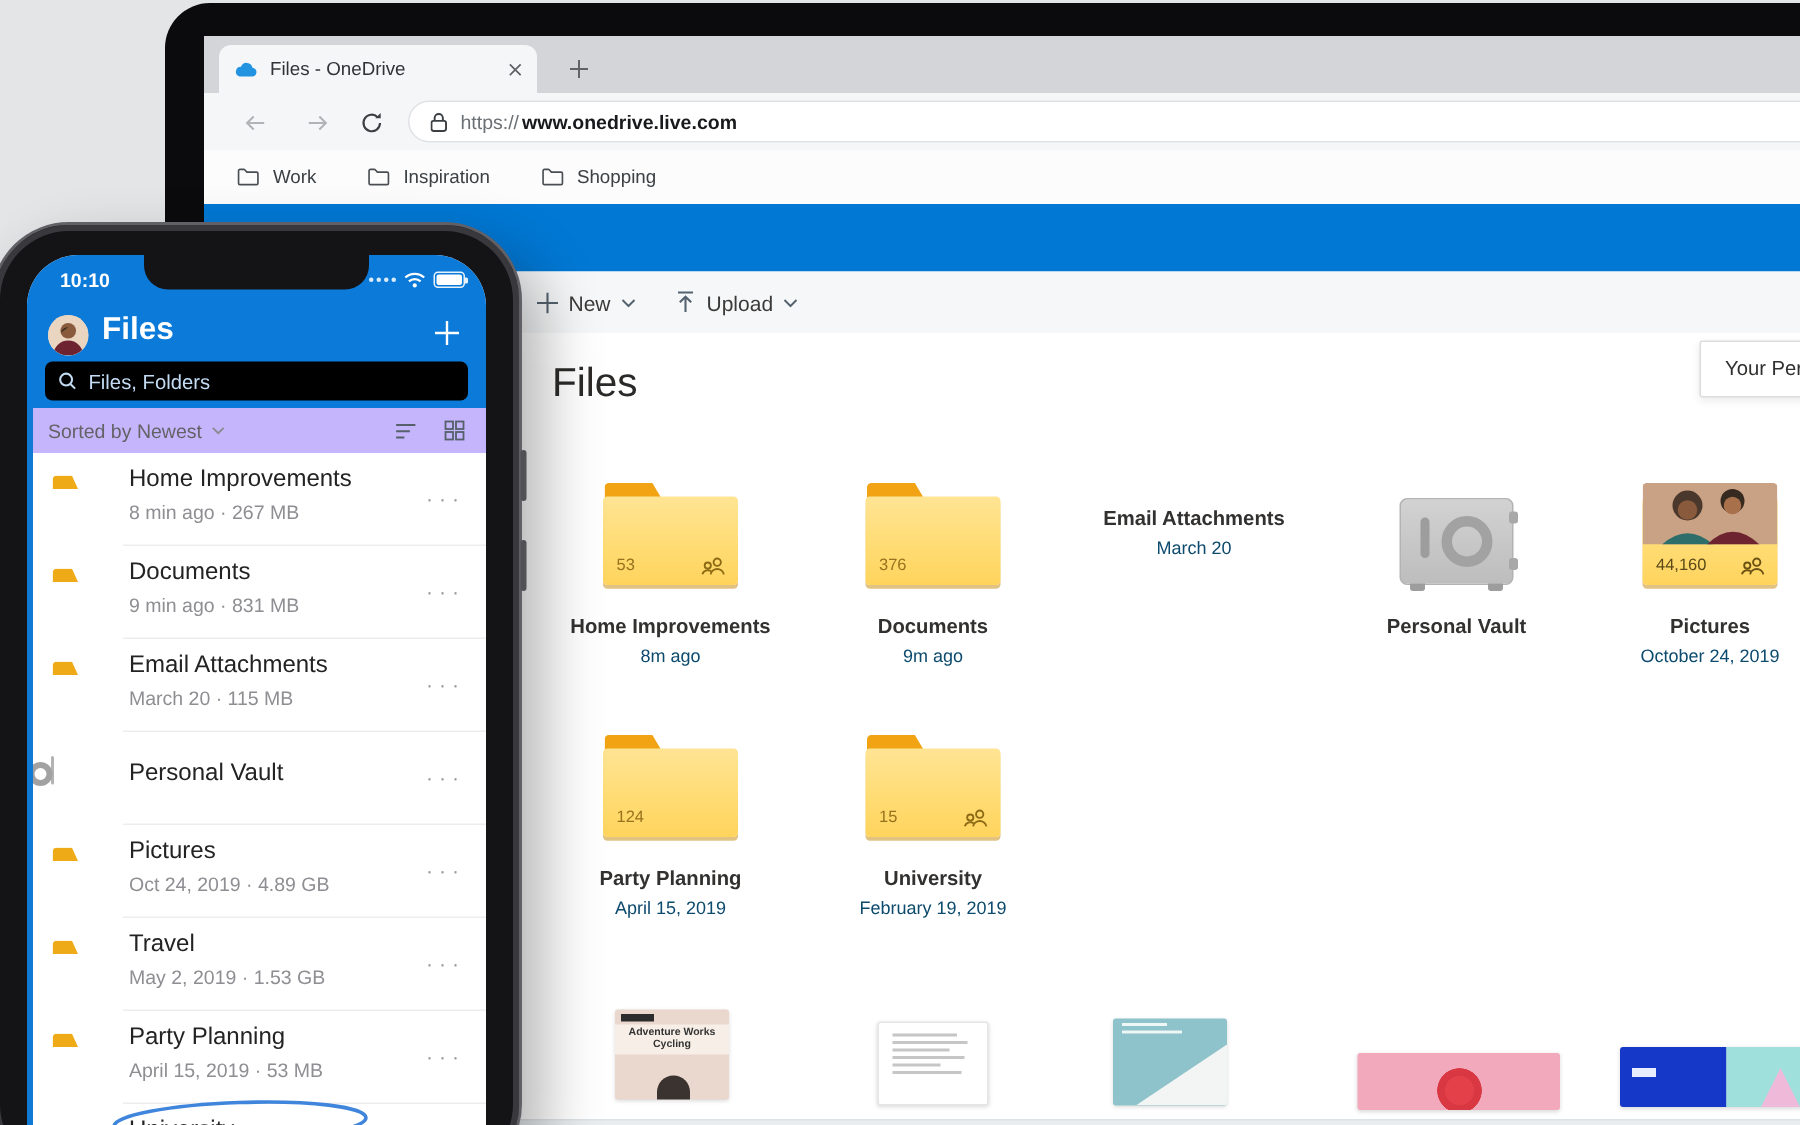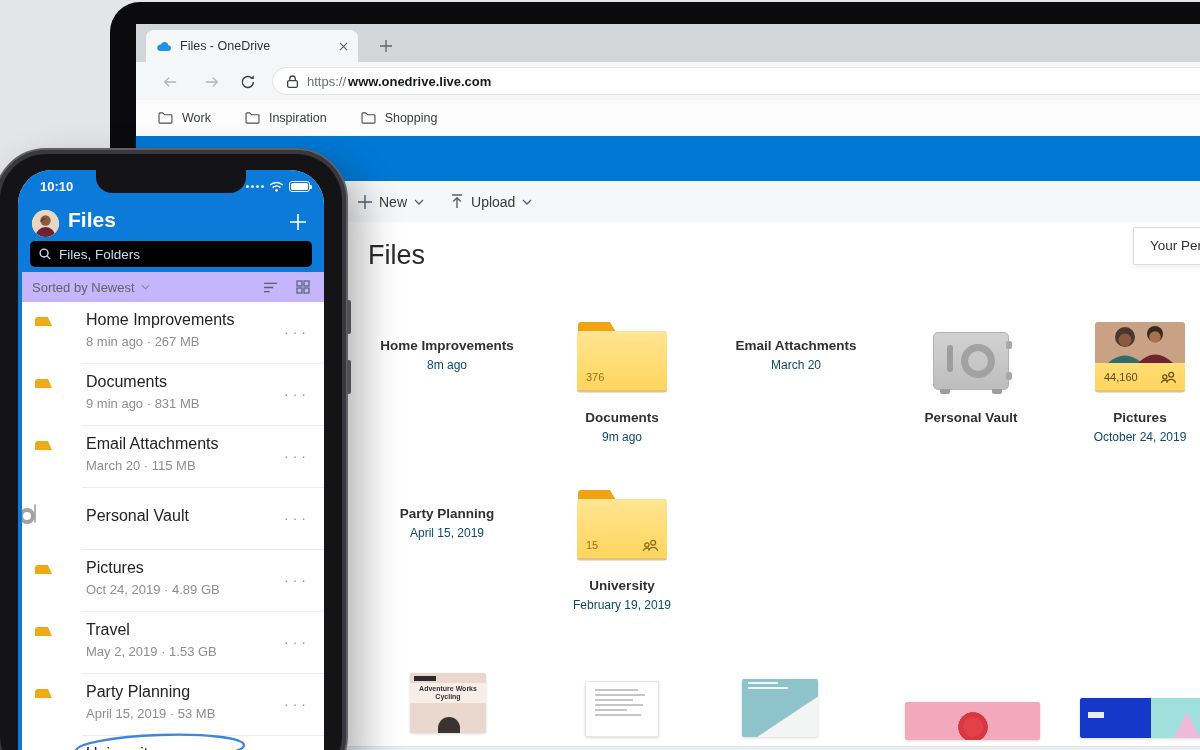--- a/index.html
+++ b/index.html
@@ -244,20 +244,35 @@
               <path d="M1 1l4 4 4-4" fill="none" stroke="#54636f" stroke-width="1.3"></path>
             </svg>
         </div>
       </div>
 
       <div class="content">
         <div class="page-title">Files</div>
         <div class="tooltip">Your Perso</div>
 
         <div class="tile" style="left:231px;top:96px">
+          <div class="icon-wrap">
+              <div class="folder f-desk">
+            <span class="ftab"></span>
+                <span class="fbody"></span>
+            <span class="fcount">53</span>
+            <span class="fshare">
+              <svg width="18" height="13" viewBox="0 0 20 14">
+                    <circle cx="13.5" cy="4" r="2.7" fill="none" stroke="#8d6b15" stroke-width="1.4"></circle>
+                    <path d="M8.6 13a5 5 0 0 1 9.8 0" fill="none" stroke="#8d6b15" stroke-width="1.4"></path>
+                    <circle cx="6.5" cy="6.5" r="2.3" fill="none" stroke="#8d6b15" stroke-width="1.4"></circle>
+                    <path d="M2.5 13a4.2 4.2 0 0 1 7 -1.8" fill="none" stroke="#8d6b15" stroke-width="1.4"></path>
+                  </svg>
+            </span>
+          </div>
+            </div>
           <div class="tile-name">Home Improvements</div>
           <div class="tile-date">8m ago</div>
         </div>
 
         <div class="tile" style="left:406px;top:96px">
           <div class="icon-wrap">
               <div class="folder f-desk">
             <span class="ftab"></span>
                 <span class="fbody"></span>
             <span class="fcount">376</span>
@@ -314,20 +329,27 @@
                     <path d="M2.5 13a4.2 4.2 0 0 1 7 -1.8" fill="none" stroke="#6b5212" stroke-width="1.4"></path>
                   </svg>
             </span>
           </div>
             </div>
           <div class="tile-name">Pictures</div>
           <div class="tile-date">October 24, 2019</div>
         </div>
 
         <div class="tile" style="left:231px;top:264px">
+          <div class="icon-wrap">
+              <div class="folder f-desk">
+            <span class="ftab"></span>
+                <span class="fbody"></span>
+            <span class="fcount">124</span>
+          </div>
+            </div>
           <div class="tile-name">Party Planning</div>
           <div class="tile-date">April 15, 2019</div>
         </div>
 
         <div class="tile" style="left:406px;top:264px">
           <div class="icon-wrap">
               <div class="folder f-desk">
             <span class="ftab"></span>
                 <span class="fbody"></span>
             <span class="fcount">15</span>

